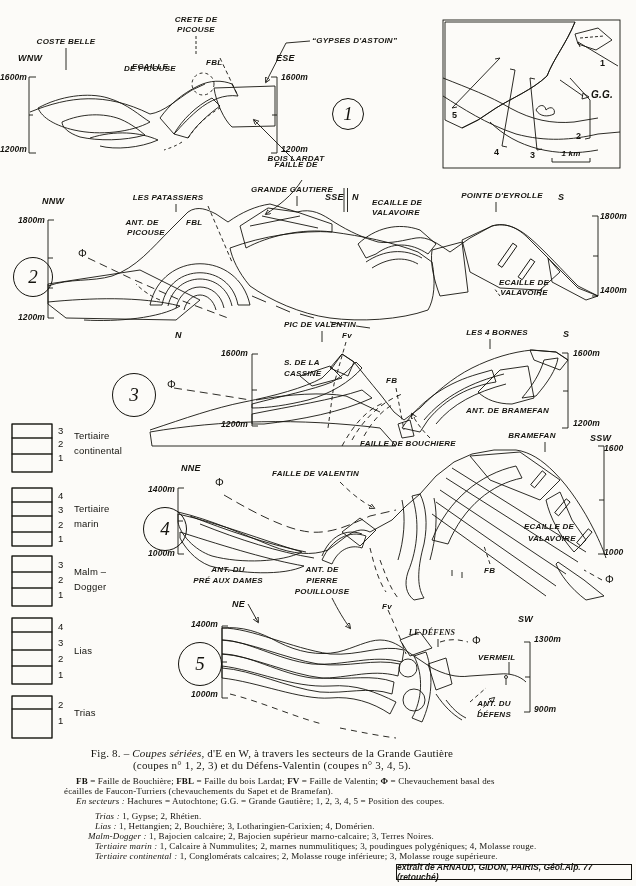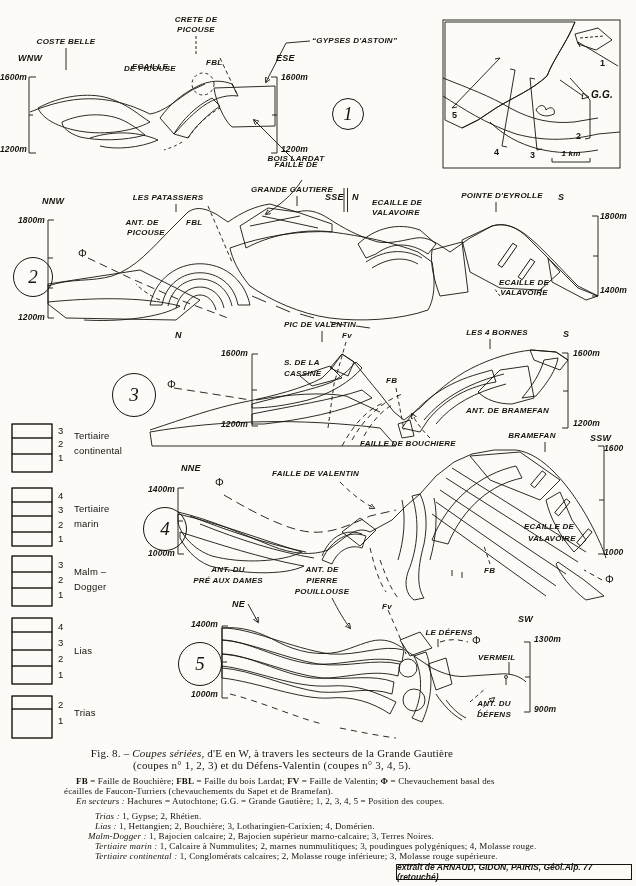--- a/index.html
+++ b/index.html
@@ -382,21 +382,21 @@
 <span class="lb" style="left:228px;top:565px;">ANT. DU</span>
 <span class="lb" style="left:228px;top:576px;">PRÉ AUX DAMES</span>
 <span class="lb" style="left:322px;top:565px;">ANT. DE</span>
 <span class="lb" style="left:322px;top:576px;">PIERRE</span>
 <span class="lb" style="left:322px;top:587px;">POUILLOUSE</span>
 
 <span class="lb ll dir" style="left:232px;top:599px;">NE</span>
 <span class="lb ll" style="left:382px;top:602px;">Fv</span>
 <span class="lb lr elev" style="left:218px;top:620px;">1400m</span>
 <span class="lb lr elev" style="left:218px;top:690px;">1000m</span>
-<span class="lb" style="left:449px;top:628px;">LE DÉFENS</span>
+<span class="lb" style="left:432px;top:628px;font-family:Liberation Serif, serif;">LE DÉFENS</span>
 <span class="lb ll phi" style="left:472px;top:634px;">Φ</span>
 <span class="lb ll dir" style="left:518px;top:614px;">SW</span>
 <span class="lb ll elev" style="left:534px;top:635px;">1300m</span>
 <span class="lb ll elev" style="left:534px;top:705px;">900m</span>
 <span class="lb ll" style="left:478px;top:653px;">VERMEIL</span>
 <span class="lb" style="left:494px;top:699px;">ANT. DU</span>
 <span class="lb" style="left:494px;top:710px;">DÉFENS</span>
 
 <span class="lb ll" style="left:600px;top:58px;font-size:9px;font-style:normal;">1</span>
 <span class="lb ll" style="left:576px;top:131px;font-size:9px;font-style:normal;">2</span>

